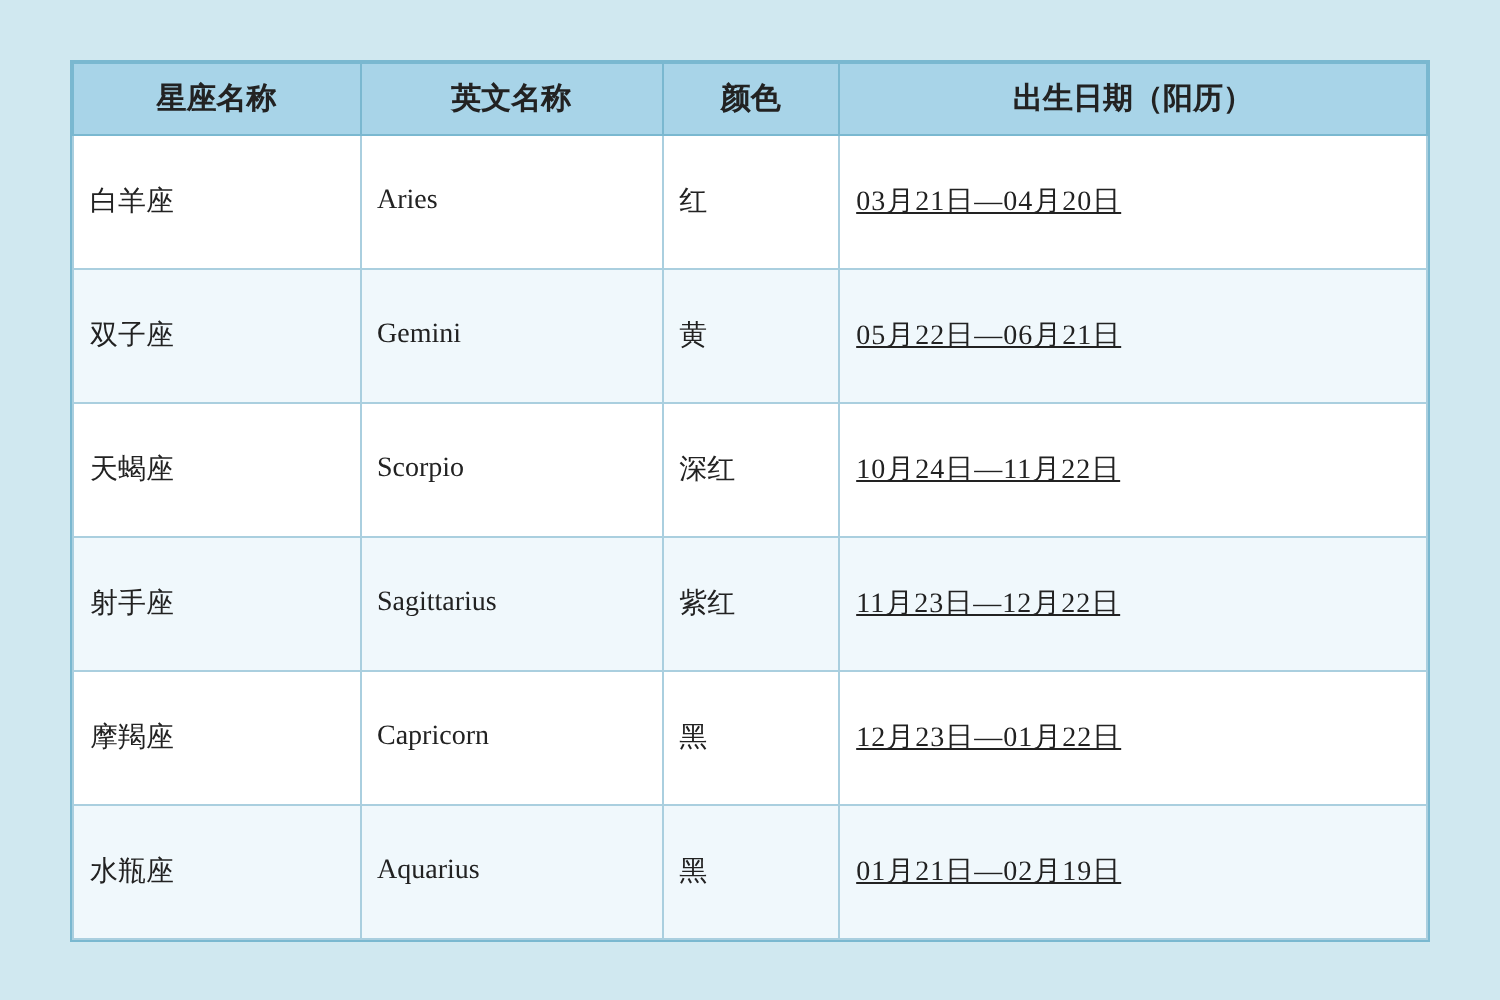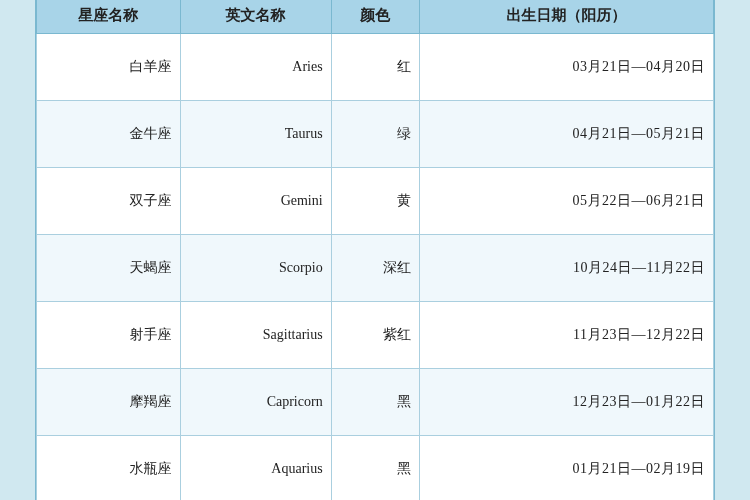--- a/index.html
+++ b/index.html
@@ -34,32 +34,33 @@
     }
     tbody tr {
       background: #fff;
     }
     tbody tr:nth-child(even) {
       background: #f0f8fc;
     }
     tbody td {
       border: 1px solid #aacfdf;
       padding: 24px 8px;
-      text-align: right;
+      text-align: left;
       font-size: 14px;
       color: #222;
     }
     td.chinese-name {
       font-size: 14px;
     }
     td.english-name {
       font-style: normal;
     }
     td.date-range {
       letter-spacing: 0.5px;
+      text-decoration: underline;
     }
   </style>
 </head>
 <body>
 
 <div class="table-wrapper">
   <table>
     <thead>
       <tr>
         <th>星座名称</th>
@@ -67,26 +68,20 @@
         <th>颜色</th>
         <th>出生日期（阳历）</th>
       </tr>
     </thead>
     <tbody>
     <tr>
           <td class="chinese-name">白羊座</td>
           <td class="english-name">Aries</td>
           <td>红</td>
           <td class="date-range">03月21日—04月20日</td>
-        </tr>
-        <tr>
-          <td class="chinese-name">金牛座</td>
-          <td class="english-name">Taurus</td>
-          <td>绿</td>
-          <td class="date-range">04月21日—05月21日</td>
         </tr>
         <tr>
           <td class="chinese-name">双子座</td>
           <td class="english-name">Gemini</td>
           <td>黄</td>
           <td class="date-range">05月22日—06月21日</td>
         </tr>
         <tr>
           <td class="chinese-name">天蝎座</td>
           <td class="english-name">Scorpio</td>

